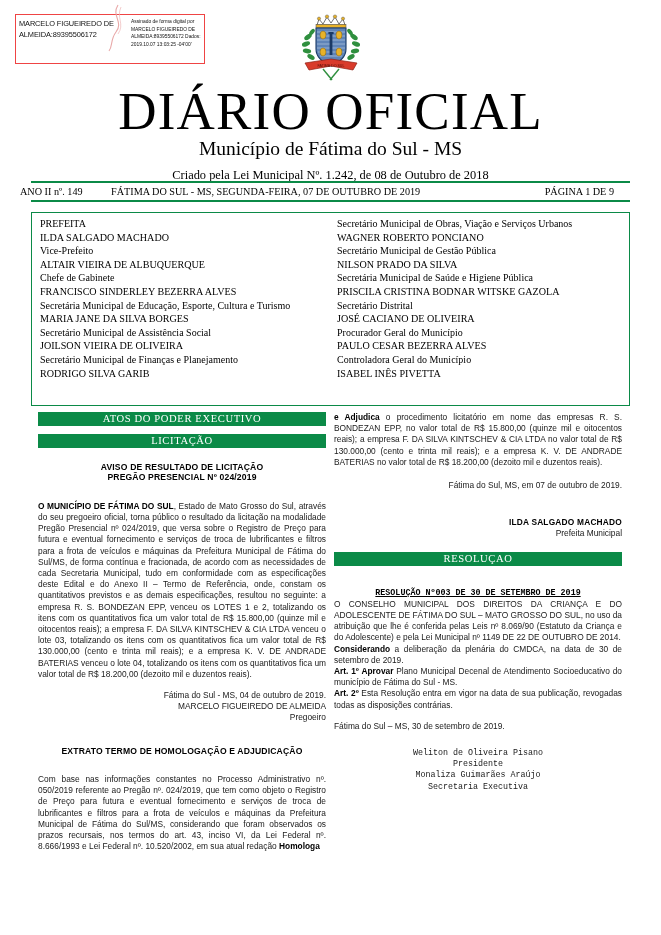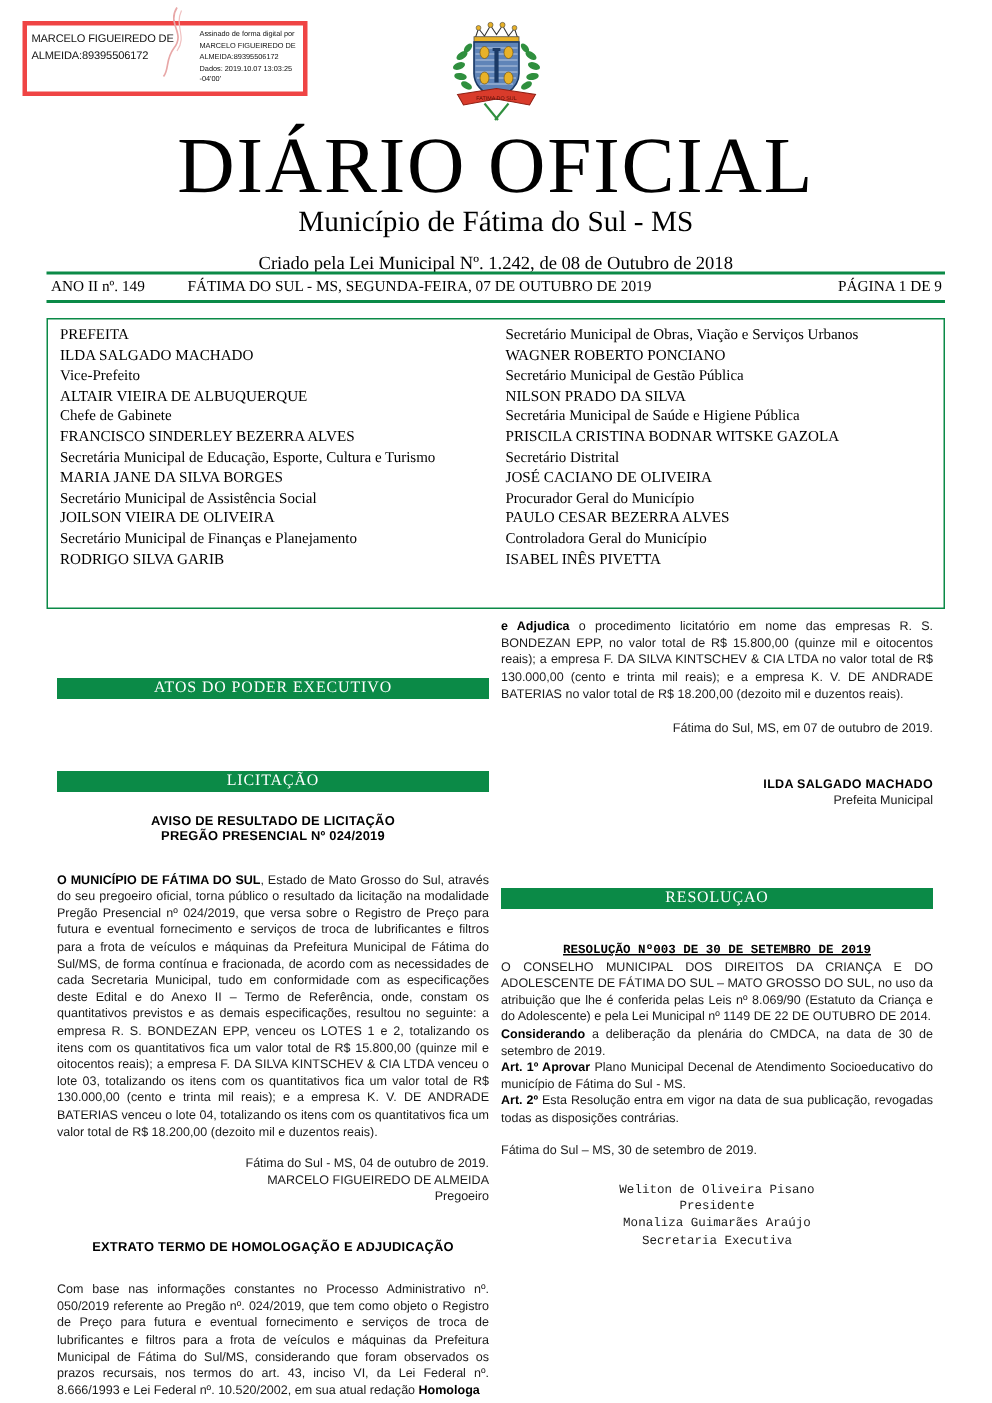--- a/index.html
+++ b/index.html
@@ -22,21 +22,21 @@
     height: 935px;
   }
 
   
   .sig-box {
     position: absolute;
     left: 15px;
     top: 14px;
     width: 190px;
     height: 50px;
-    border: 3px solid #ef4444;
+    border: 1px solid #ef4444;
     box-sizing: border-box;
     display: flex;
     align-items: stretch;
     background: #fff;
     overflow: hidden;
   }
   .sig-left {
     width: 112px;
     padding: 3px 2px 2px 3px;
     font-family: "Liberation Sans", sans-serif;
@@ -120,21 +120,21 @@
   .rule-bot {
     position: absolute;
     left: 31px;
     top: 200px;
     width: 599px;
     height: 1.6px;
     background: #0b8a47;
   }
   .anoline {
     position: absolute;
-    left: 31px;
+    left: 17px;
     top: 183px;
     width: 599px;
     height: 17px;
     font-family: "Liberation Serif", serif;
     font-size: 10.2px;
     line-height: 17px;
     color: #000;
     white-space: nowrap;
   }
   .anoline .a1 { position: absolute; left: 3px; }
@@ -244,21 +244,21 @@
     text-decoration: underline;
     color: #000;
   }
   .left-txt {
     font-family: "Liberation Sans", sans-serif;
     font-size: 8.35px;
     line-height: 11.2px;
     text-align: left;
     color: #1a1a1a;
   }
-  .banner-wrap { width: 288px; margin-top: 40px; }
+  .banner-wrap { width: 288px; }
   .nowrap { white-space: nowrap; }
 </style>
 </head>
 <body>
 
 <div class="page">
 
   <div class="sig-box">
     <div class="sig-left">MARCELO FIGUEIREDO DE ALMEIDA:89395506172</div>
     <div class="sig-right">Assinado de forma digital por MARCELO FIGUEIREDO DE ALMEIDA:89395506172 Dados: 2019.10.07 13:03:25 -04'00'</div>

